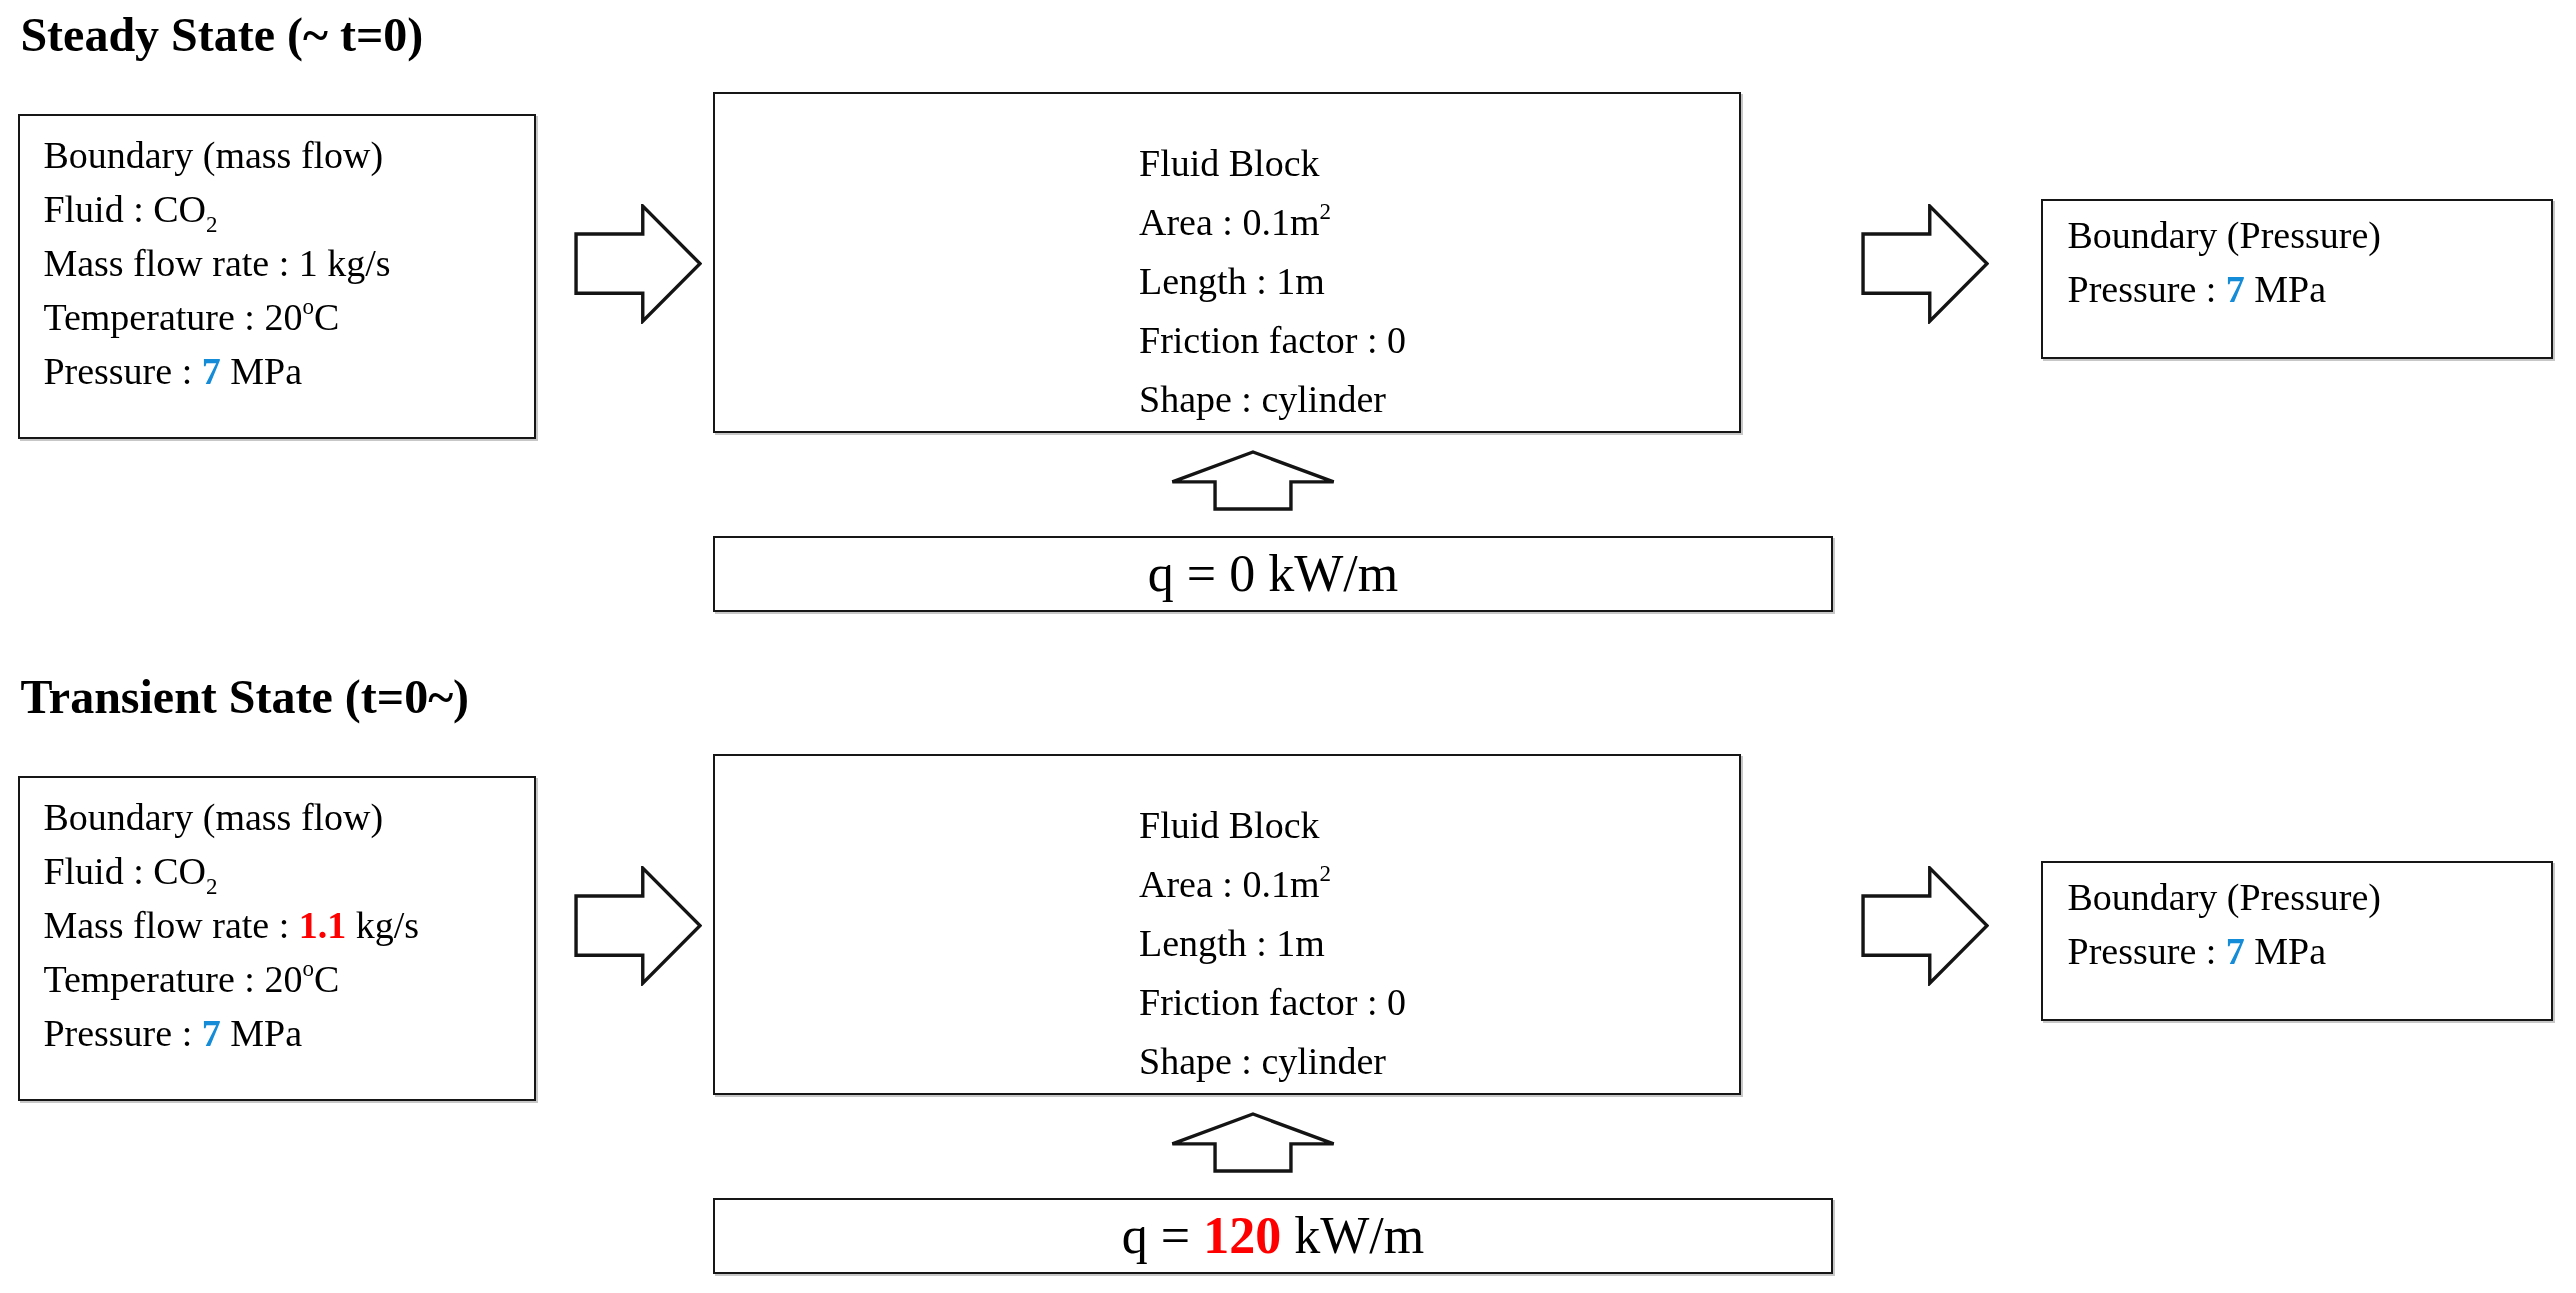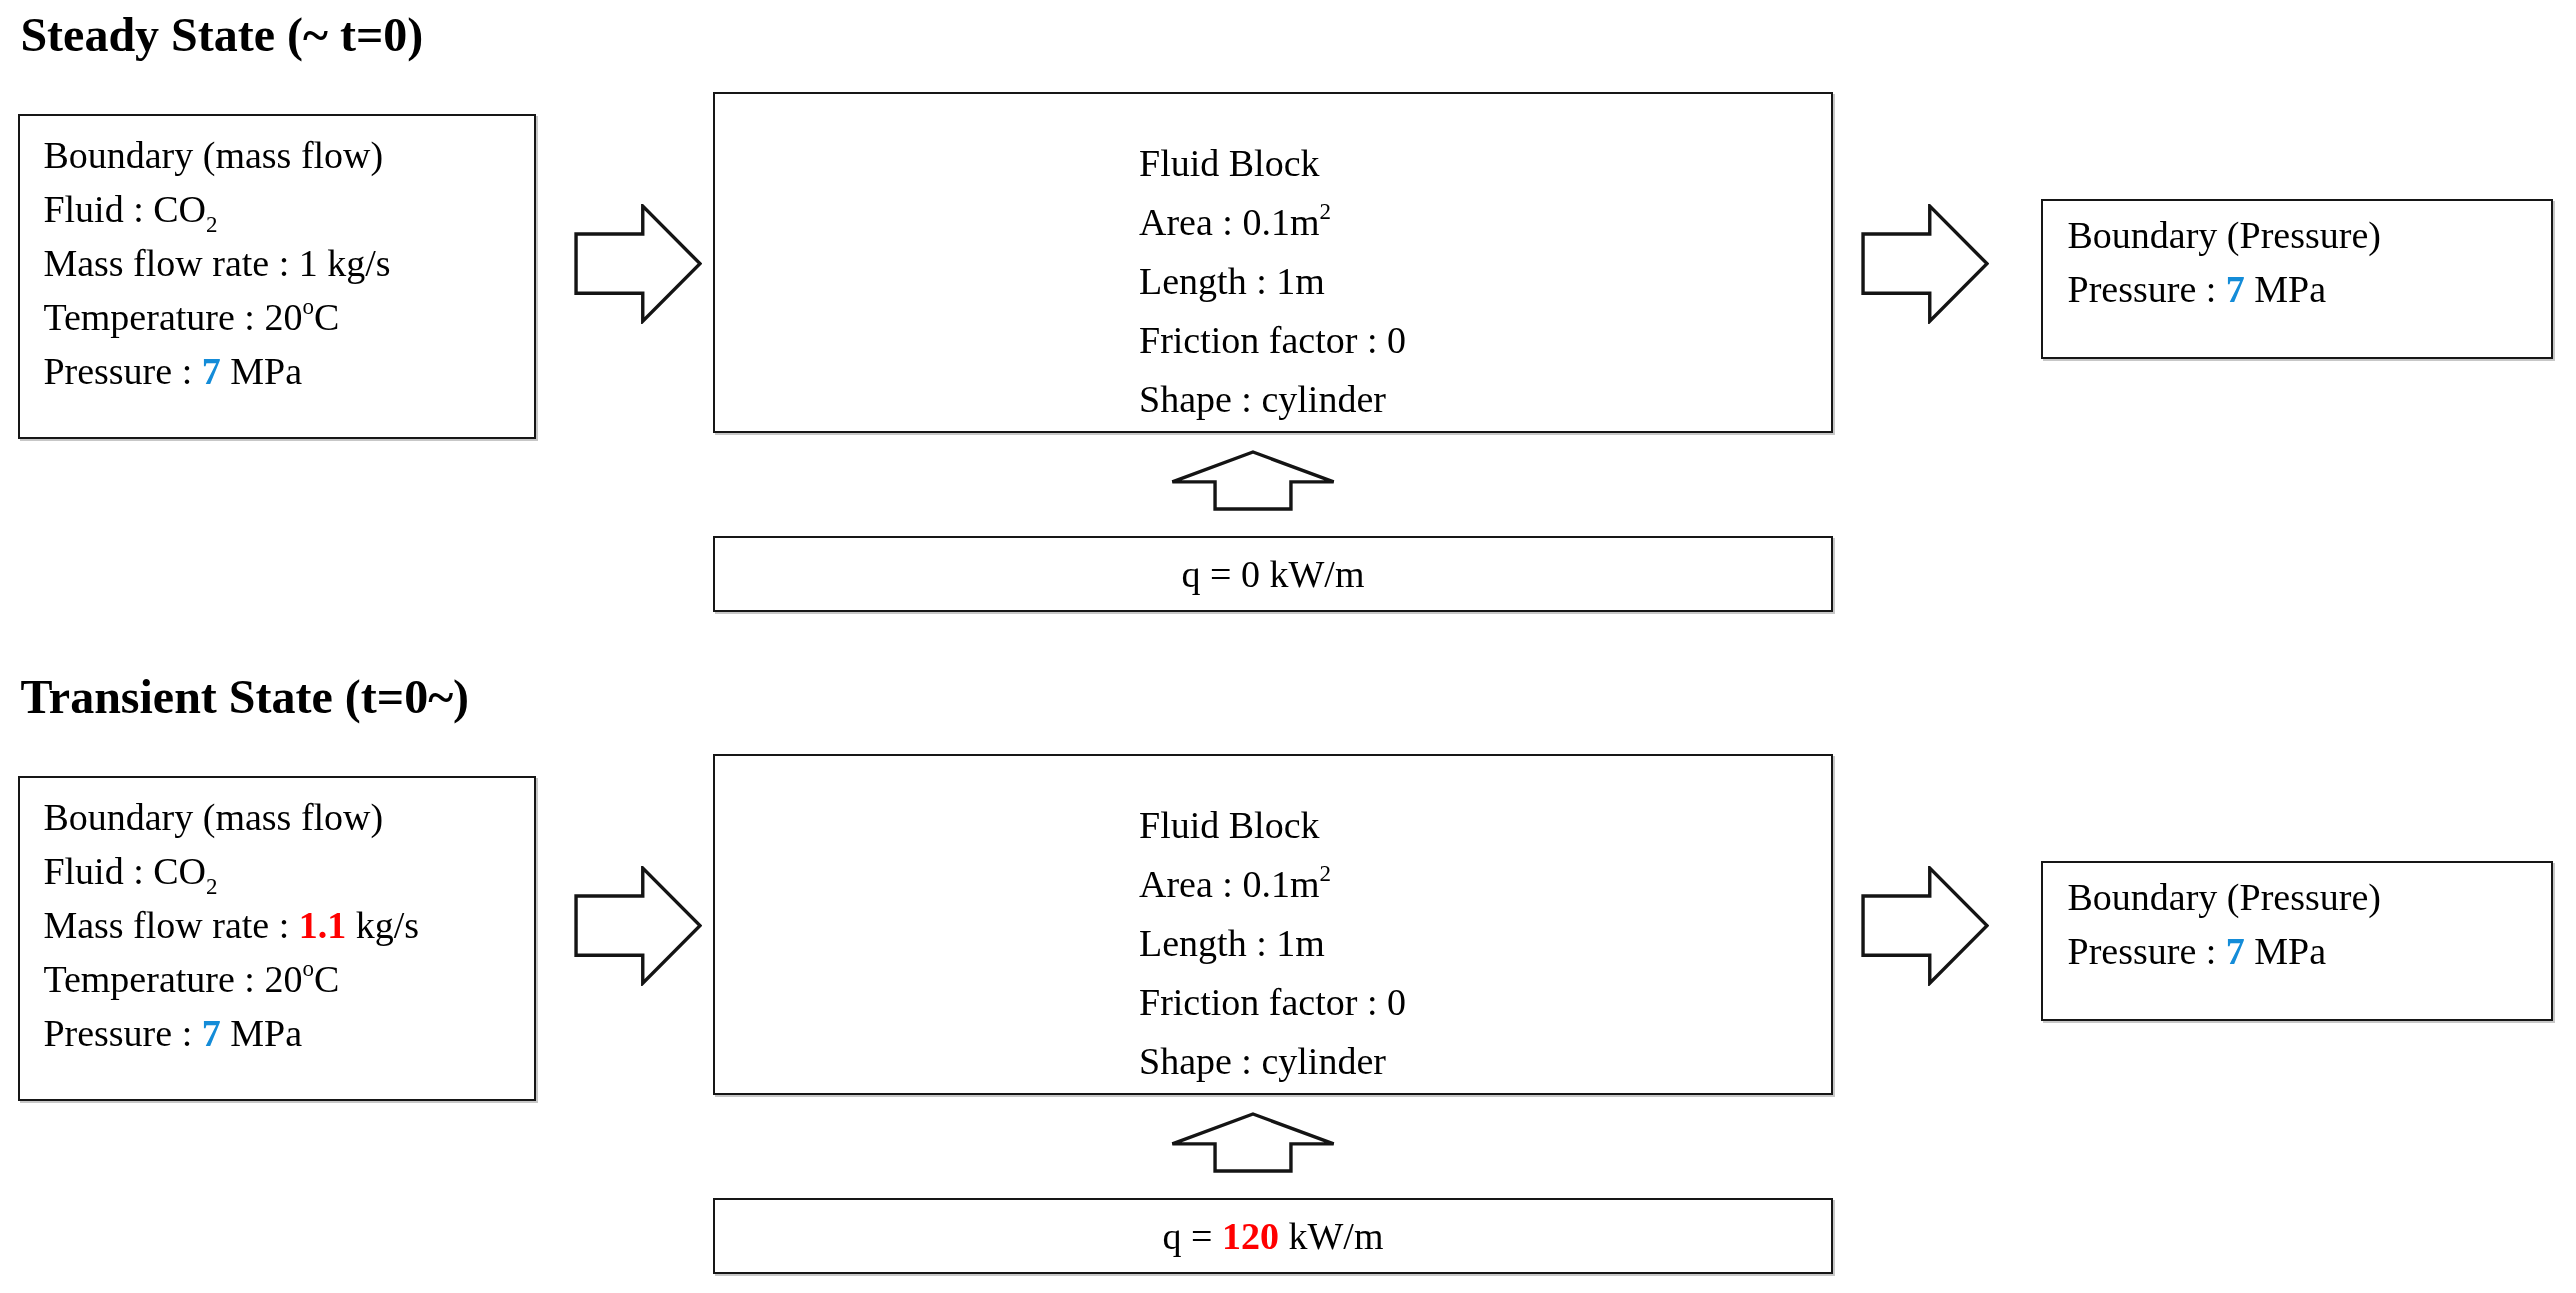--- a/index.html
+++ b/index.html
@@ -10,27 +10,27 @@
   .section{position:absolute;left:0;width:2576px;height:633px;}
   .section-title{
     position:absolute;left:20.4px;top:6.8px;font-size:48px;font-weight:bold;
     white-space:nowrap;letter-spacing:0px;
   }
   .box{
     position:absolute;box-sizing:border-box;border:2.7px solid #161616;background:#ffffff;
     box-shadow:2px 2px 0 rgba(130,130,130,0.45);
   }
   .inlet-box{left:18.4px;top:114px;width:518px;height:325px;padding:12.3px 5.4px 0 23px;}
-  .fluid-box{left:713px;top:92px;width:1120px;height:341px;}
+  .fluid-box{left:713px;top:92px;width:1028px;height:341px;}
   .fluid-text{position:absolute;left:424px;top:40px;}
   .outlet-box{left:2041px;top:199px;width:512px;height:160px;padding:6.8px 5.4px 0 24.5px;}
   .heat-box{left:713px;top:536px;width:1120px;height:76px;display:flex;align-items:center;justify-content:center;}
   .tline{font-size:38px;line-height:54px;white-space:nowrap;}
   .fluid-text .tline{line-height:59px;}
-  .heat-line{font-size:38px;line-height:38px;white-space:nowrap;}
+  .heat-line{font-size:52px;line-height:38px;white-space:nowrap;}
   .sub{font-size:23px;line-height:0;vertical-align:-9.5px;}
   .sup{font-size:23px;line-height:0;vertical-align:16.3px;}
   .arrow{position:absolute;}
   .arrow svg{display:block;}
   .arrow polygon{fill:#ffffff;stroke:#141414;stroke-width:5;stroke-linejoin:miter;}
 </style>
 </head>
 <body>
 
 <div id="canvas">

